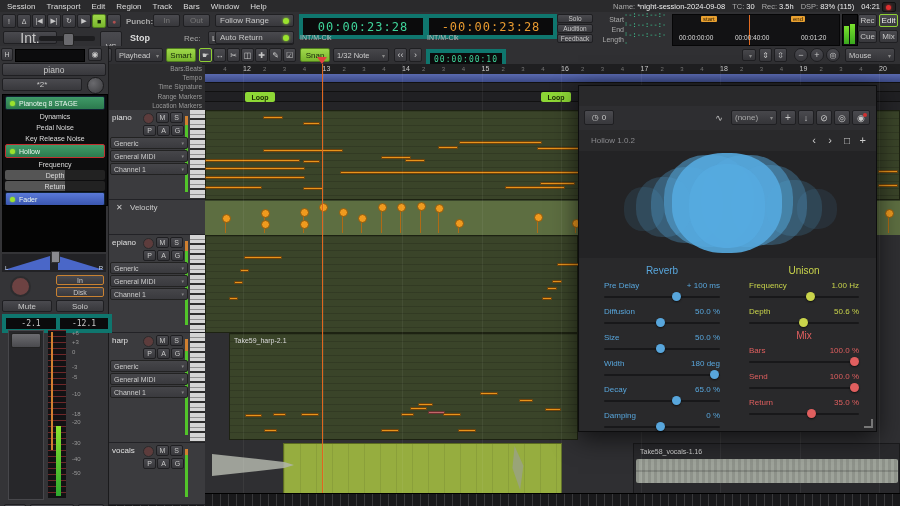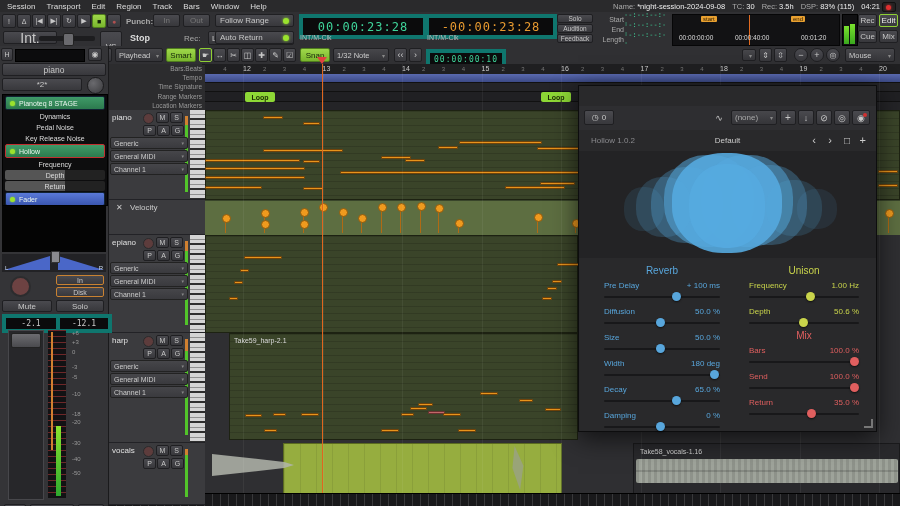--- a/index.html
+++ b/index.html
@@ -608,21 +608,20 @@
         <span>◎</span>
         </div>
       <div class="abs btn" style="left:273px;top:4px;width:18px;height:15px;font-size:9px;">
         <span>◉</span>
         <div class="abs" style="right:2px;top:2px;width:4px;height:4px;border-radius:50%;background:#d03030;"></div>
         </div>
     </div>
 
     <div class="abs" style="left:0;top:44px;width:297px;height:21px;background:#29292b;">
       <span class="abs" style="left:12px;top:6px;font-size:8px;color:#8a8a8e;">Hollow 1.0.2</span>
-      <span class="abs" style="left:0;top:6px;width:297px;text-align:center;font-size:8px;color:#ccc;">Default</span>
       <span class="abs" style="right:60px;top:4px;font-size:11px;color:#ccc;">‹</span>
       <span class="abs" style="right:44px;top:4px;font-size:11px;color:#ccc;">›</span>
       <span class="abs" style="right:26px;top:5px;font-size:10px;color:#ccc;">□</span>
       <span class="abs" style="right:10px;top:4px;font-size:11px;color:#ccc;">+</span>
     </div>
 
     <div class="abs" id="plugin-viz" style="left:0;top:65px;width:297px;height:107px;background:#232325;overflow:hidden;">
         <div style="position: absolute; left: 93px; top: 2px; width: 110px; height: 100px; border-radius: 46%; background: rgb(85, 170, 223); opacity: 0.9;"></div>
         <div style="position: absolute; left: 85px; top: 4px; width: 90px; height: 92px; border-radius: 46%; background: rgb(85, 170, 223); opacity: 0.55;"></div>
         <div style="position: absolute; left: 122px; top: 4px; width: 92px; height: 92px; border-radius: 46%; background: rgb(85, 170, 223); opacity: 0.5;"></div>

